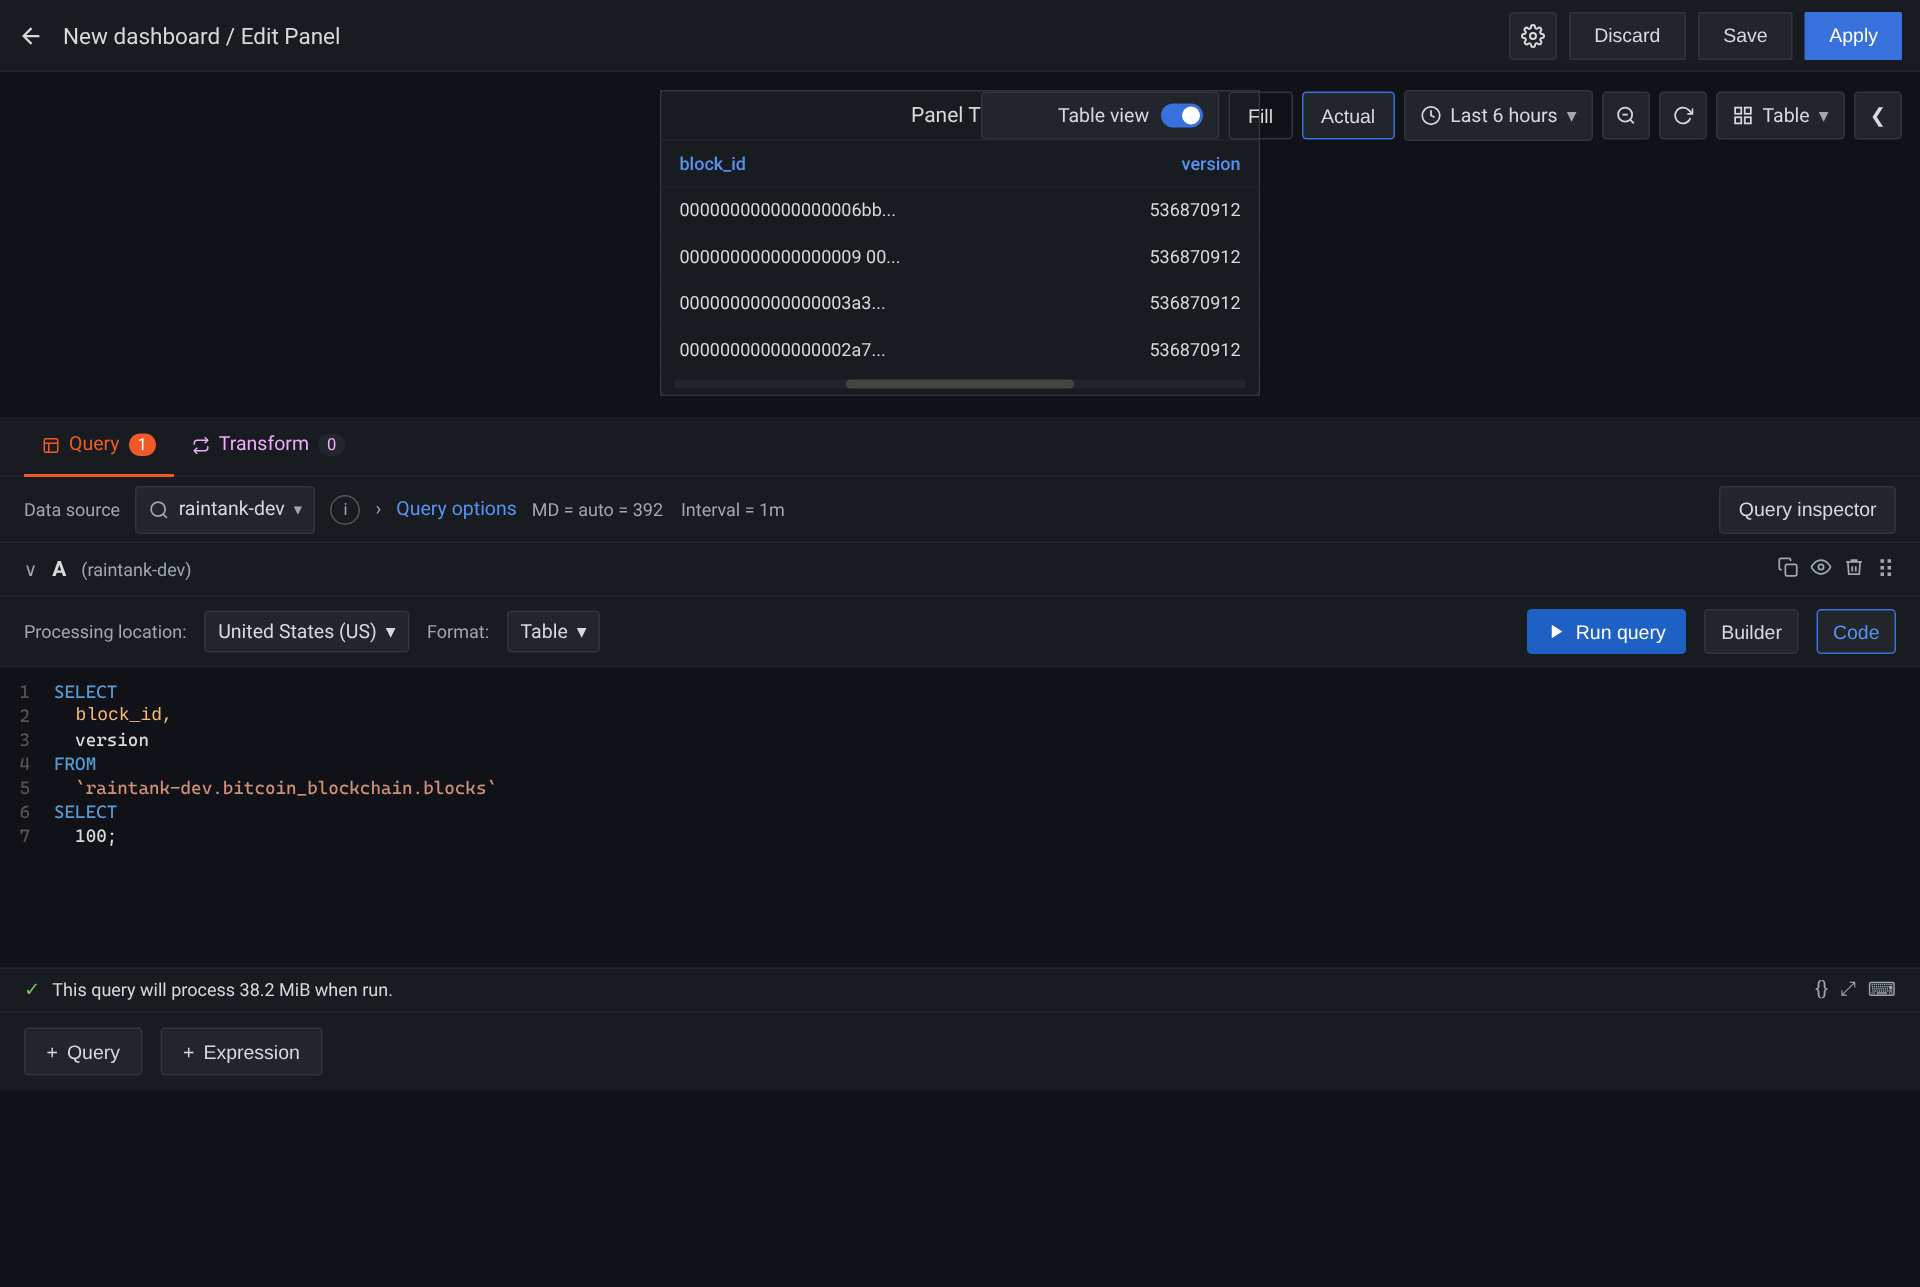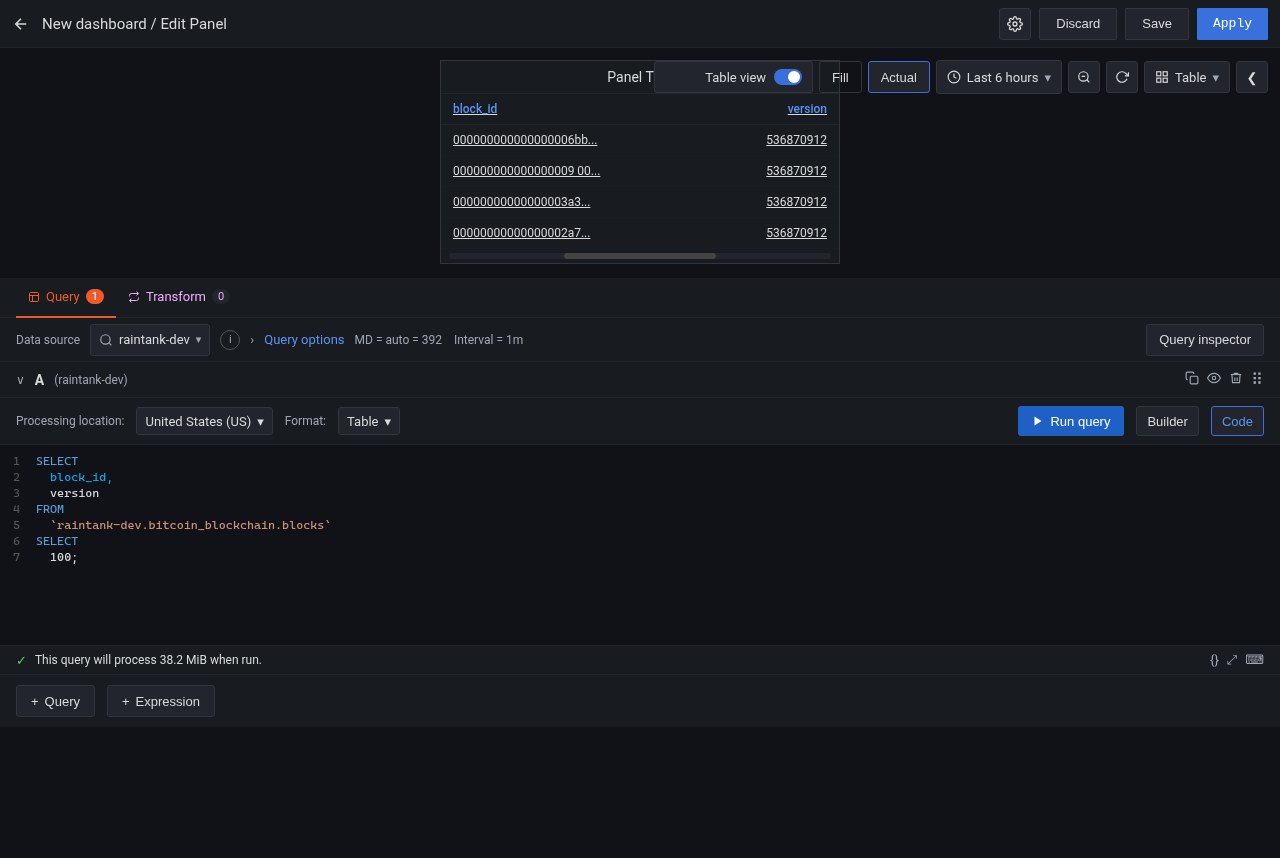--- a/index.html
+++ b/index.html
@@ -67,21 +67,20 @@
       border: 1px solid #32353c;
     }
     .btn-save {
       background: #22252b;
       color: #d8d9da;
       border: 1px solid #32353c;
     }
     .btn-apply {
       background: #3871dc;
       color: #fff;
-      font-family: Liberation Mono, monospace;
     }
     .toggle-group {
       display: flex;
       align-items: center;
       background: #22252b;
       border: 1px solid #32353c;
       border-radius: 3px;
       padding: 2px 10px;
       gap: 8px;
       height: 32px;
@@ -182,21 +181,20 @@
     .panel-title-bar {
       text-align: center;
       padding: 8px;
       font-size: 14px;
       color: #d8d9da;
       border-bottom: 1px solid #22252b;
     }
     .data-table {
       width: 100%;
       border-collapse: collapse;
-      text-decoration: underline;
     }
     .data-table th {
       padding: 8px 12px;
       text-align: left;
       font-size: 12px;
       font-weight: 500;
       border-bottom: 1px solid #22252b;
     }
     .data-table th.link-col {
       color: #5794f2;
@@ -745,21 +743,21 @@
       <button class="code-btn">Code</button>
     </div>
 
     <div class="code-editor" id="code-editor">
     <div class="code-line">
           <span class="line-num">1</span>
           <span class="line-content" style="color: rgb(86, 156, 214);">SELECT</span>
         </div>
         <div class="code-line">
           <span class="line-num">2</span>
-          <span class="line-content" style="color: #0ea5e9;">  block_id,</span>
+          <span class="line-content" style="color: #fdba74; font-family: Liberation Mono, monospace;">  block_id,</span>
         </div>
         <div class="code-line">
           <span class="line-num">3</span>
           <span class="line-content" style="color: rgb(216, 217, 218);">  version</span>
         </div>
         <div class="code-line">
           <span class="line-num">4</span>
           <span class="line-content" style="color: rgb(86, 156, 214);">FROM</span>
         </div>
         <div class="code-line">

